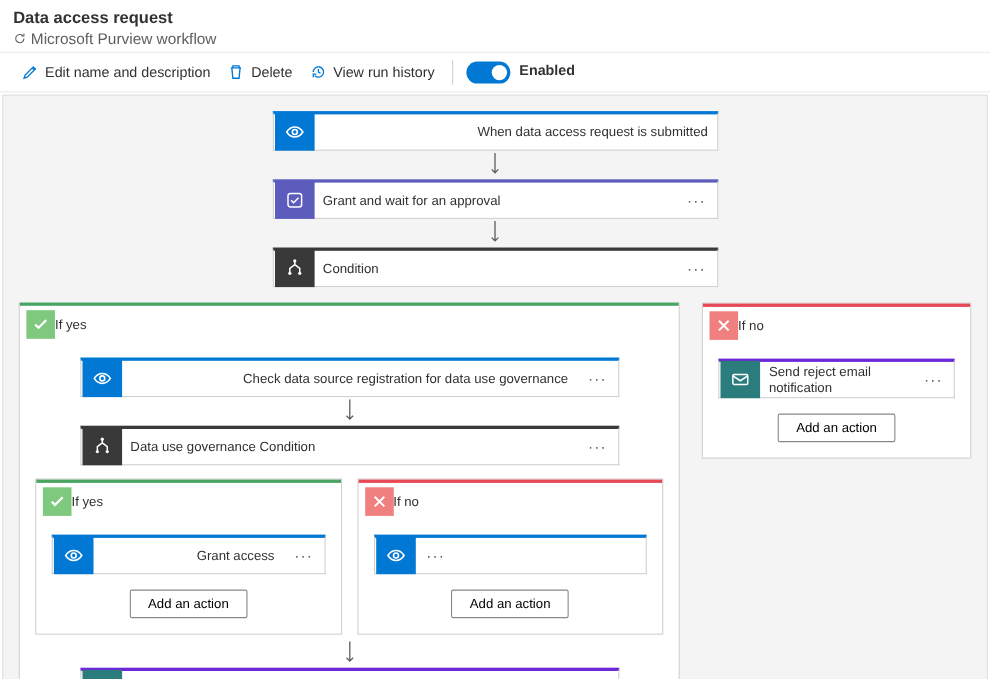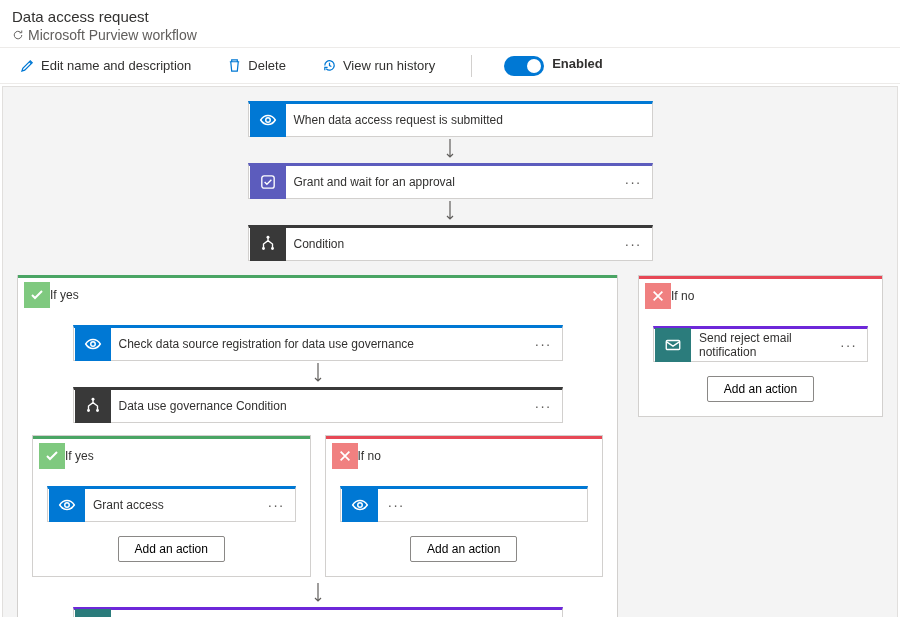--- a/index.html
+++ b/index.html
@@ -1,37 +1,37 @@
 <!DOCTYPE html>
 <html><head>
 <meta charset="utf-8">
 <style>
   * { box-sizing: border-box; margin: 0; padding: 0; }
   body { font-family: "Segoe UI", -apple-system, sans-serif; font-size: 13px; color: #323130; background: #fff; width: 900px; }
   
   .header { padding: 8px 12px 4px 12px; }
-  .page-title { font-size: 15px; font-weight: 400; }
+  .page-title { font-size: 15px; font-weight: 700; }
   .subtitle { font-size: 14px; color: #605e5c; display: flex; align-items: center; gap: 4px; margin-top: 2px; }
   
-  .toolbar { display: flex; align-items: center; padding: 6px 12px; border-top: 1px solid #edebe9; border-bottom: 1px solid #edebe9; gap: 20px; }
+  .toolbar { display: flex; align-items: center; padding: 6px 12px; border-top: 1px solid #edebe9; border-bottom: 1px solid #edebe9; gap: 0; }
   .tool-btn { display: flex; align-items: center; gap: 6px; padding: 4px 8px; background: none; border: none; font-size: 13px; color: #323130; cursor: pointer; border-radius: 2px; }
   .divider { width: 1px; height: 22px; background: #d2d0ce; margin: 0 8px; }
   .toggle-wrap { display: flex; align-items: flex-start; gap: 8px; margin-left: 4px; font-weight: bold; }
   .toggle { width: 40px; height: 20px; background: #0078d4; border-radius: 10px; position: relative; cursor: pointer; }
   .toggle::after { content: ""; position: absolute; width: 14px; height: 14px; background: #fff; border-radius: 50%; top: 3px; right: 3px; }
   
   .canvas { background: #f4f4f4; border: 1px solid #e1dfdd; margin: 2px; padding: 14px; }
   .flow-col { display: flex; flex-direction: column; align-items: center; }
   
   .card { background: #fff; border: 1px solid #d2d0ce; width: 405px; display: flex; align-items: center; height: 36px; position: relative; }
   .card .icon-box { width: 36px; height: 34px; display: flex; align-items: center; justify-content: center; flex-shrink: 0; margin-left: 1px; }
   .card .label { flex: 1; padding: 0 8px; font-size: 12px; }
   .card .more { padding: 0 10px; color: #605e5c; cursor: pointer; font-size: 14px; letter-spacing: 1px; }
   
-  .top-blue { border-top: 3px solid #0078d4; }
+  .top-blue { border-top: 3px solid #0078d4; text-align: right; }
   .top-purple { border-top: 3px solid #5c5cbd; }
   .top-dark { border-top: 3px solid #393939; }
   .top-teal { border-top: 3px solid #6d28d9; }
   
   .ic-blue { background: #0078d4; }
   .ic-purple { background: #5c5cbd; }
   .ic-dark { background: #393939; }
   .ic-teal { background: #2b7c7c; }
   
   .arrow { height: 26px; display: flex; align-items: center; justify-content: center; }

